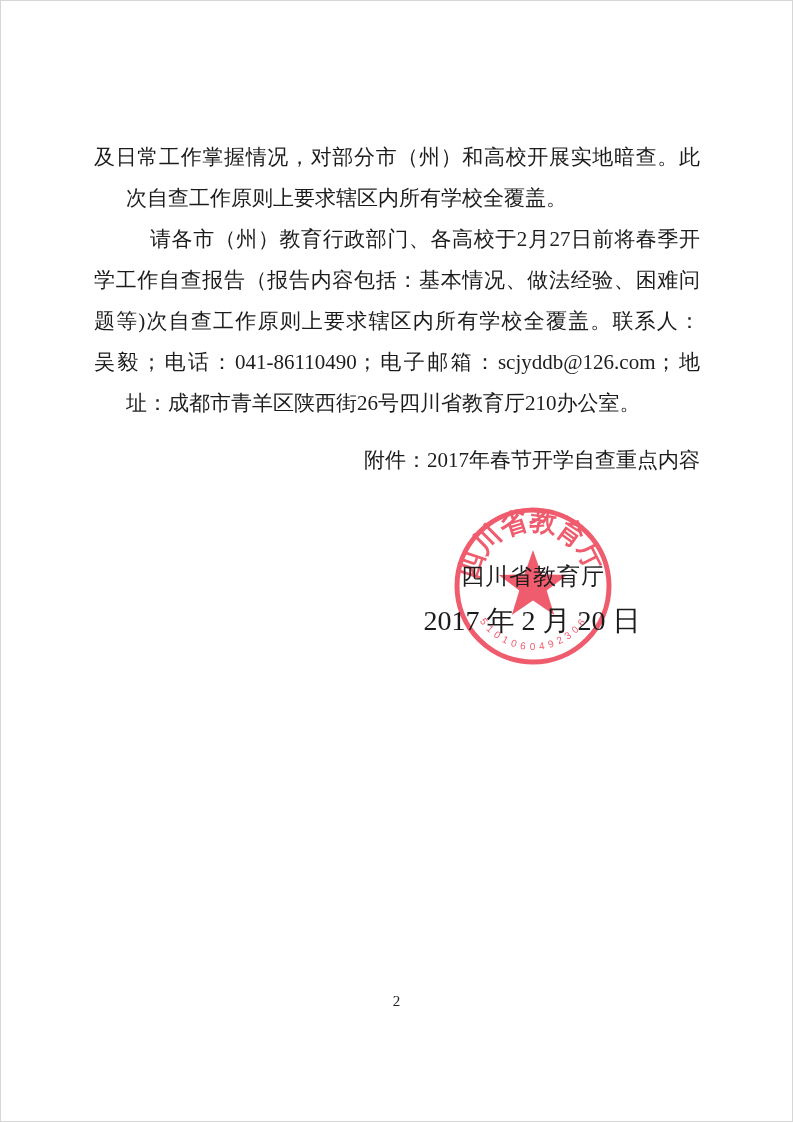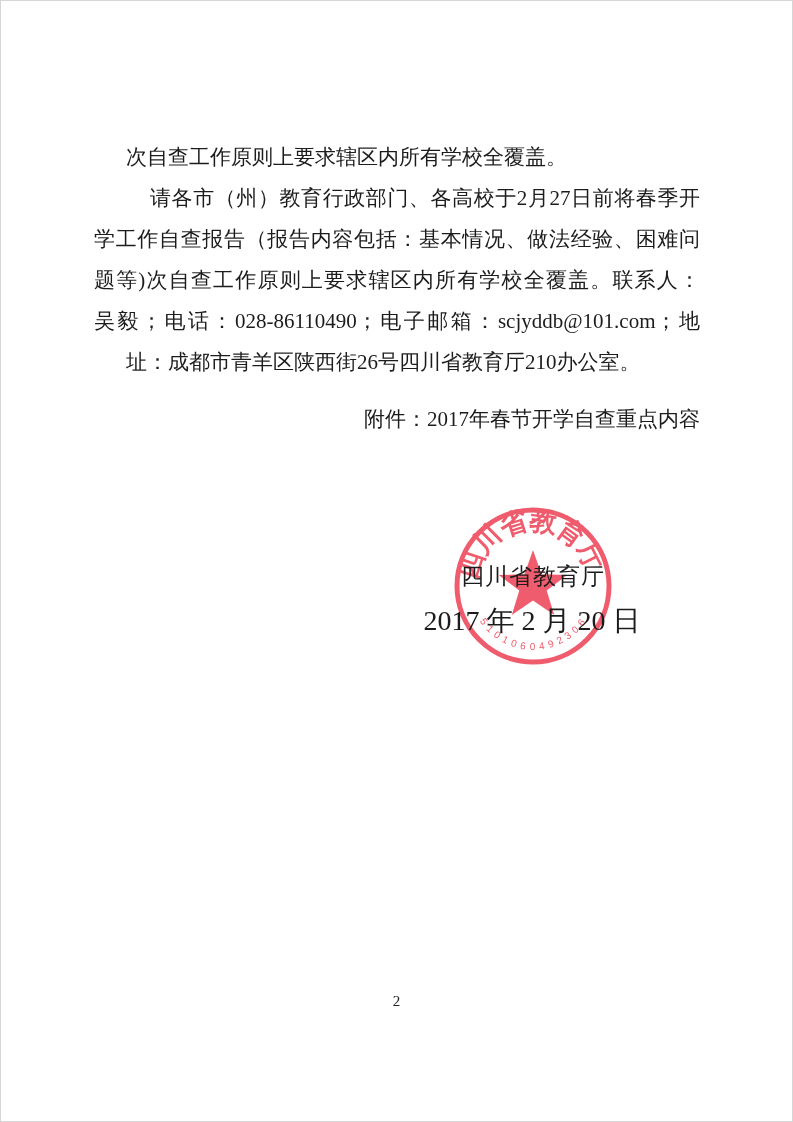--- a/index.html
+++ b/index.html
@@ -76,25 +76,26 @@
     font-size: 15px;
     color: #222222;
   }
 </style>
 </head>
 <body>
 
 <div class="page">
 
   <div class="text-block">
+    <div class="line">及日常工作掌握情况，对部分市（州）和高校开展实地暗查。此</div>
     <div class="line para-end">次自查工作原则上要求辖区内所有学校全覆盖。</div>
     <div class="line indent">请各市（州）教育行政部门、各高校于2月27日前将春季开</div>
     <div class="line">学工作自查报告（报告内容包括：基本情况、做法经验、困难问</div>
     <div class="line">题等)次自查工作原则上要求辖区内所有学校全覆盖。联系人：</div>
-    <div class="line">吴毅；电话：028-86110490；电子邮箱：scjyddb@101.com；地</div>
+    <div class="line">吴毅；电话：041-86110490；电子邮箱：scjyddb@126.com；地</div>
     <div class="line para-end">址：成都市青羊区陕西街26号四川省教育厅210办公室。</div>
     <div class="attachment">附件：2017年春节开学自查重点内容</div>
   </div>
 
   <svg class="seal" viewBox="0 0 190 190" xmlns="http://www.w3.org/2000/svg">
     <circle cx="95" cy="95" r="76" fill="none" stroke-width="5" stroke="#ed4054"></circle>
     <polygon points="95,59 103.5,83.3 129.2,83.9 108.7,99.5 116.2,124.1 95,109.4 73.8,124.1 81.3,99.5 60.8,83.9 86.5,83.3" fill="#ed4054"></polygon>
     <defs>
       <path id="arcTop" d="M 39.2 90.1 A 56 56 0 0 1 150.8 90.1" fill="none"></path>
       <path id="arcBottom" d="M 39.6 127 A 64 64 0 0 0 150.4 127" fill="none"></path>

